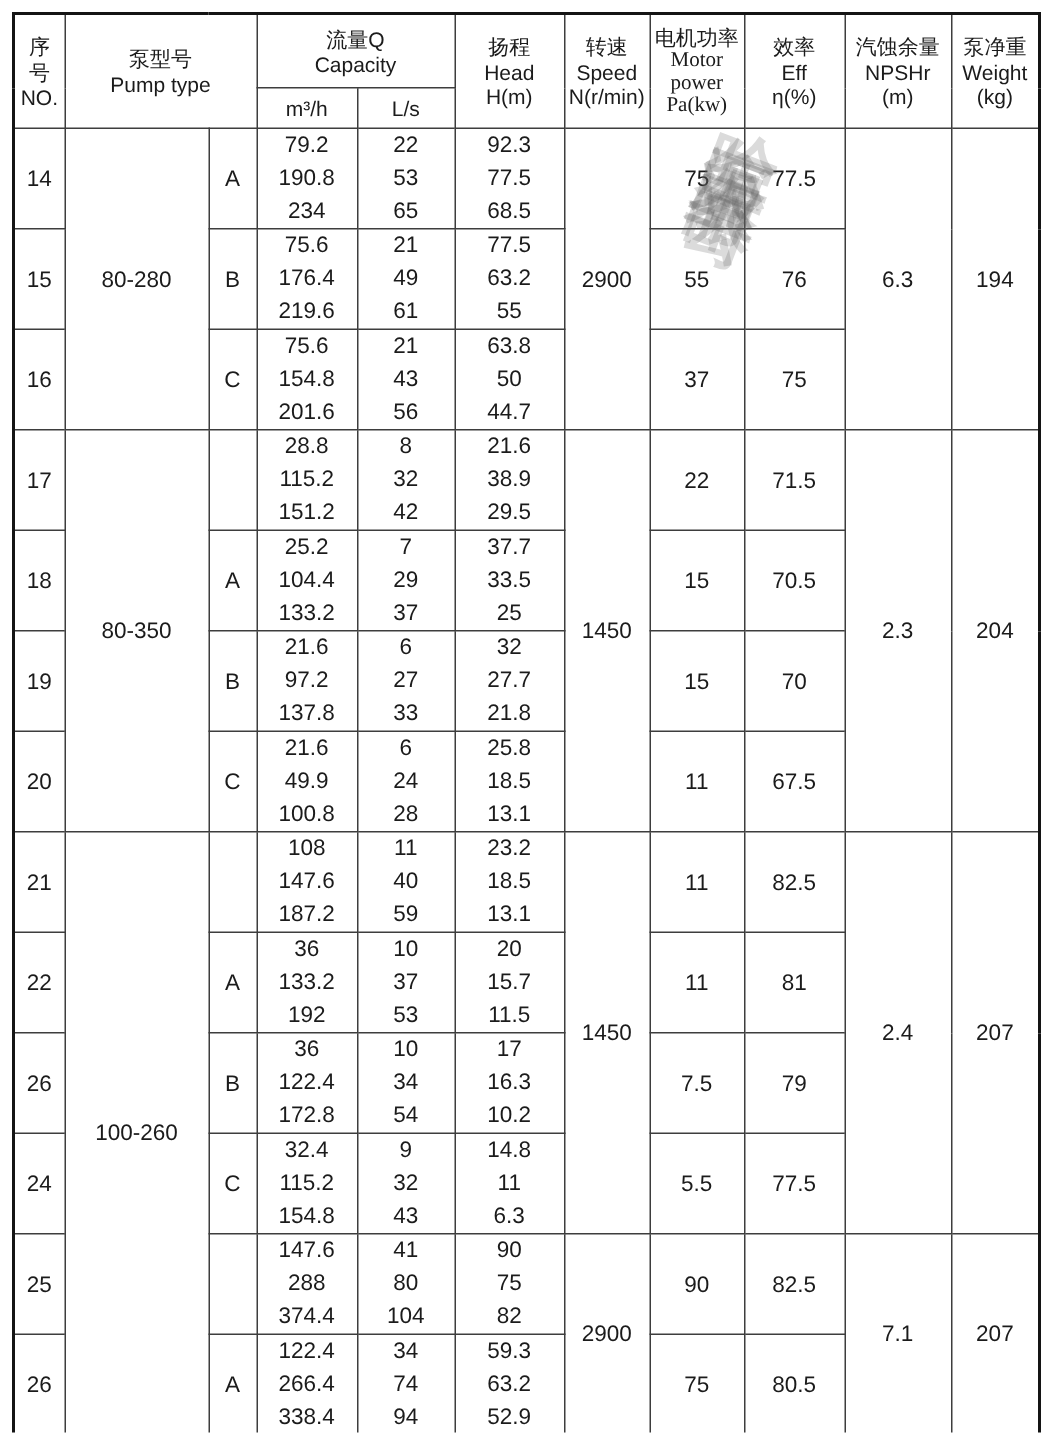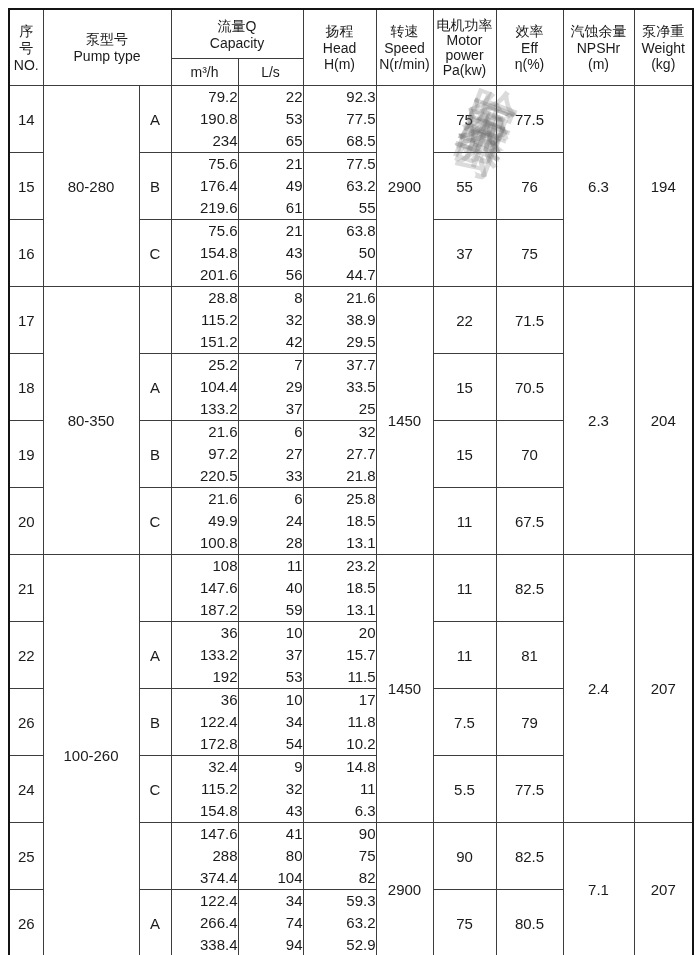--- a/index.html
+++ b/index.html
@@ -17,26 +17,26 @@
   }
   .spec th,.spec td{
     border:1px solid #3d3d3d;
     padding:0;text-align:center;vertical-align:middle;
     overflow:hidden;
   }
   .spec thead th{font-weight:normal;}
   .h-zh{font-size:14px;line-height:17px;}
   .h-en{font-size:14px;line-height:16px;}
   .h-tight .h-zh{line-height:16px;}
-  .h-tight .h-en{line-height:15px;}
+  .h-tight .h-en{line-height:15px;font-family:Liberation Serif, serif;}
   tr.hdr-top th{height:48px;}
   tr.hdr-units th{height:26px;font-size:14px;}
   .spec tbody tr{height:66px;}
   .spec tbody td{font-size:15px;}
-  td.c-lines{vertical-align:middle;text-align:right;}
+  td.c-lines{vertical-align:middle;}
   td.c-lines .ln{height:22px;line-height:22px;font-size:15px;}
   
   .watermark{
     position:absolute;left:392px;top:28px;width:60px;height:540px;
     writing-mode:vertical-rl;text-orientation:upright;
     font-size:48px;letter-spacing:6px;font-weight:bold;
     color:rgba(90,90,90,0.22);
     transform:rotate(21deg);transform-origin:center center;
     pointer-events:none;white-space:nowrap;
     font-family:"DejaVu Sans",sans-serif;
@@ -228,21 +228,21 @@
           </td>
           <td>15</td>
           <td>70.5</td>
         </tr>
         <tr>
           <td>19</td>
           <td>B</td>
           <td class="c-lines">
             <div class="ln">21.6</div>
             <div class="ln">97.2</div>
-            <div class="ln">220.5</div>
+            <div class="ln">137.8</div>
           </td>
           <td class="c-lines">
             <div class="ln">6</div>
             <div class="ln">27</div>
             <div class="ln">33</div>
           </td>
           <td class="c-lines">
             <div class="ln">32</div>
             <div class="ln">27.7</div>
             <div class="ln">21.8</div>
@@ -325,21 +325,21 @@
             <div class="ln">122.4</div>
             <div class="ln">172.8</div>
           </td>
           <td class="c-lines">
             <div class="ln">10</div>
             <div class="ln">34</div>
             <div class="ln">54</div>
           </td>
           <td class="c-lines">
             <div class="ln">17</div>
-            <div class="ln">11.8</div>
+            <div class="ln">16.3</div>
             <div class="ln">10.2</div>
           </td>
           <td>7.5</td>
           <td>79</td>
         </tr>
         <tr>
           <td>24</td>
           <td>C</td>
           <td class="c-lines">
             <div class="ln">32.4</div>

